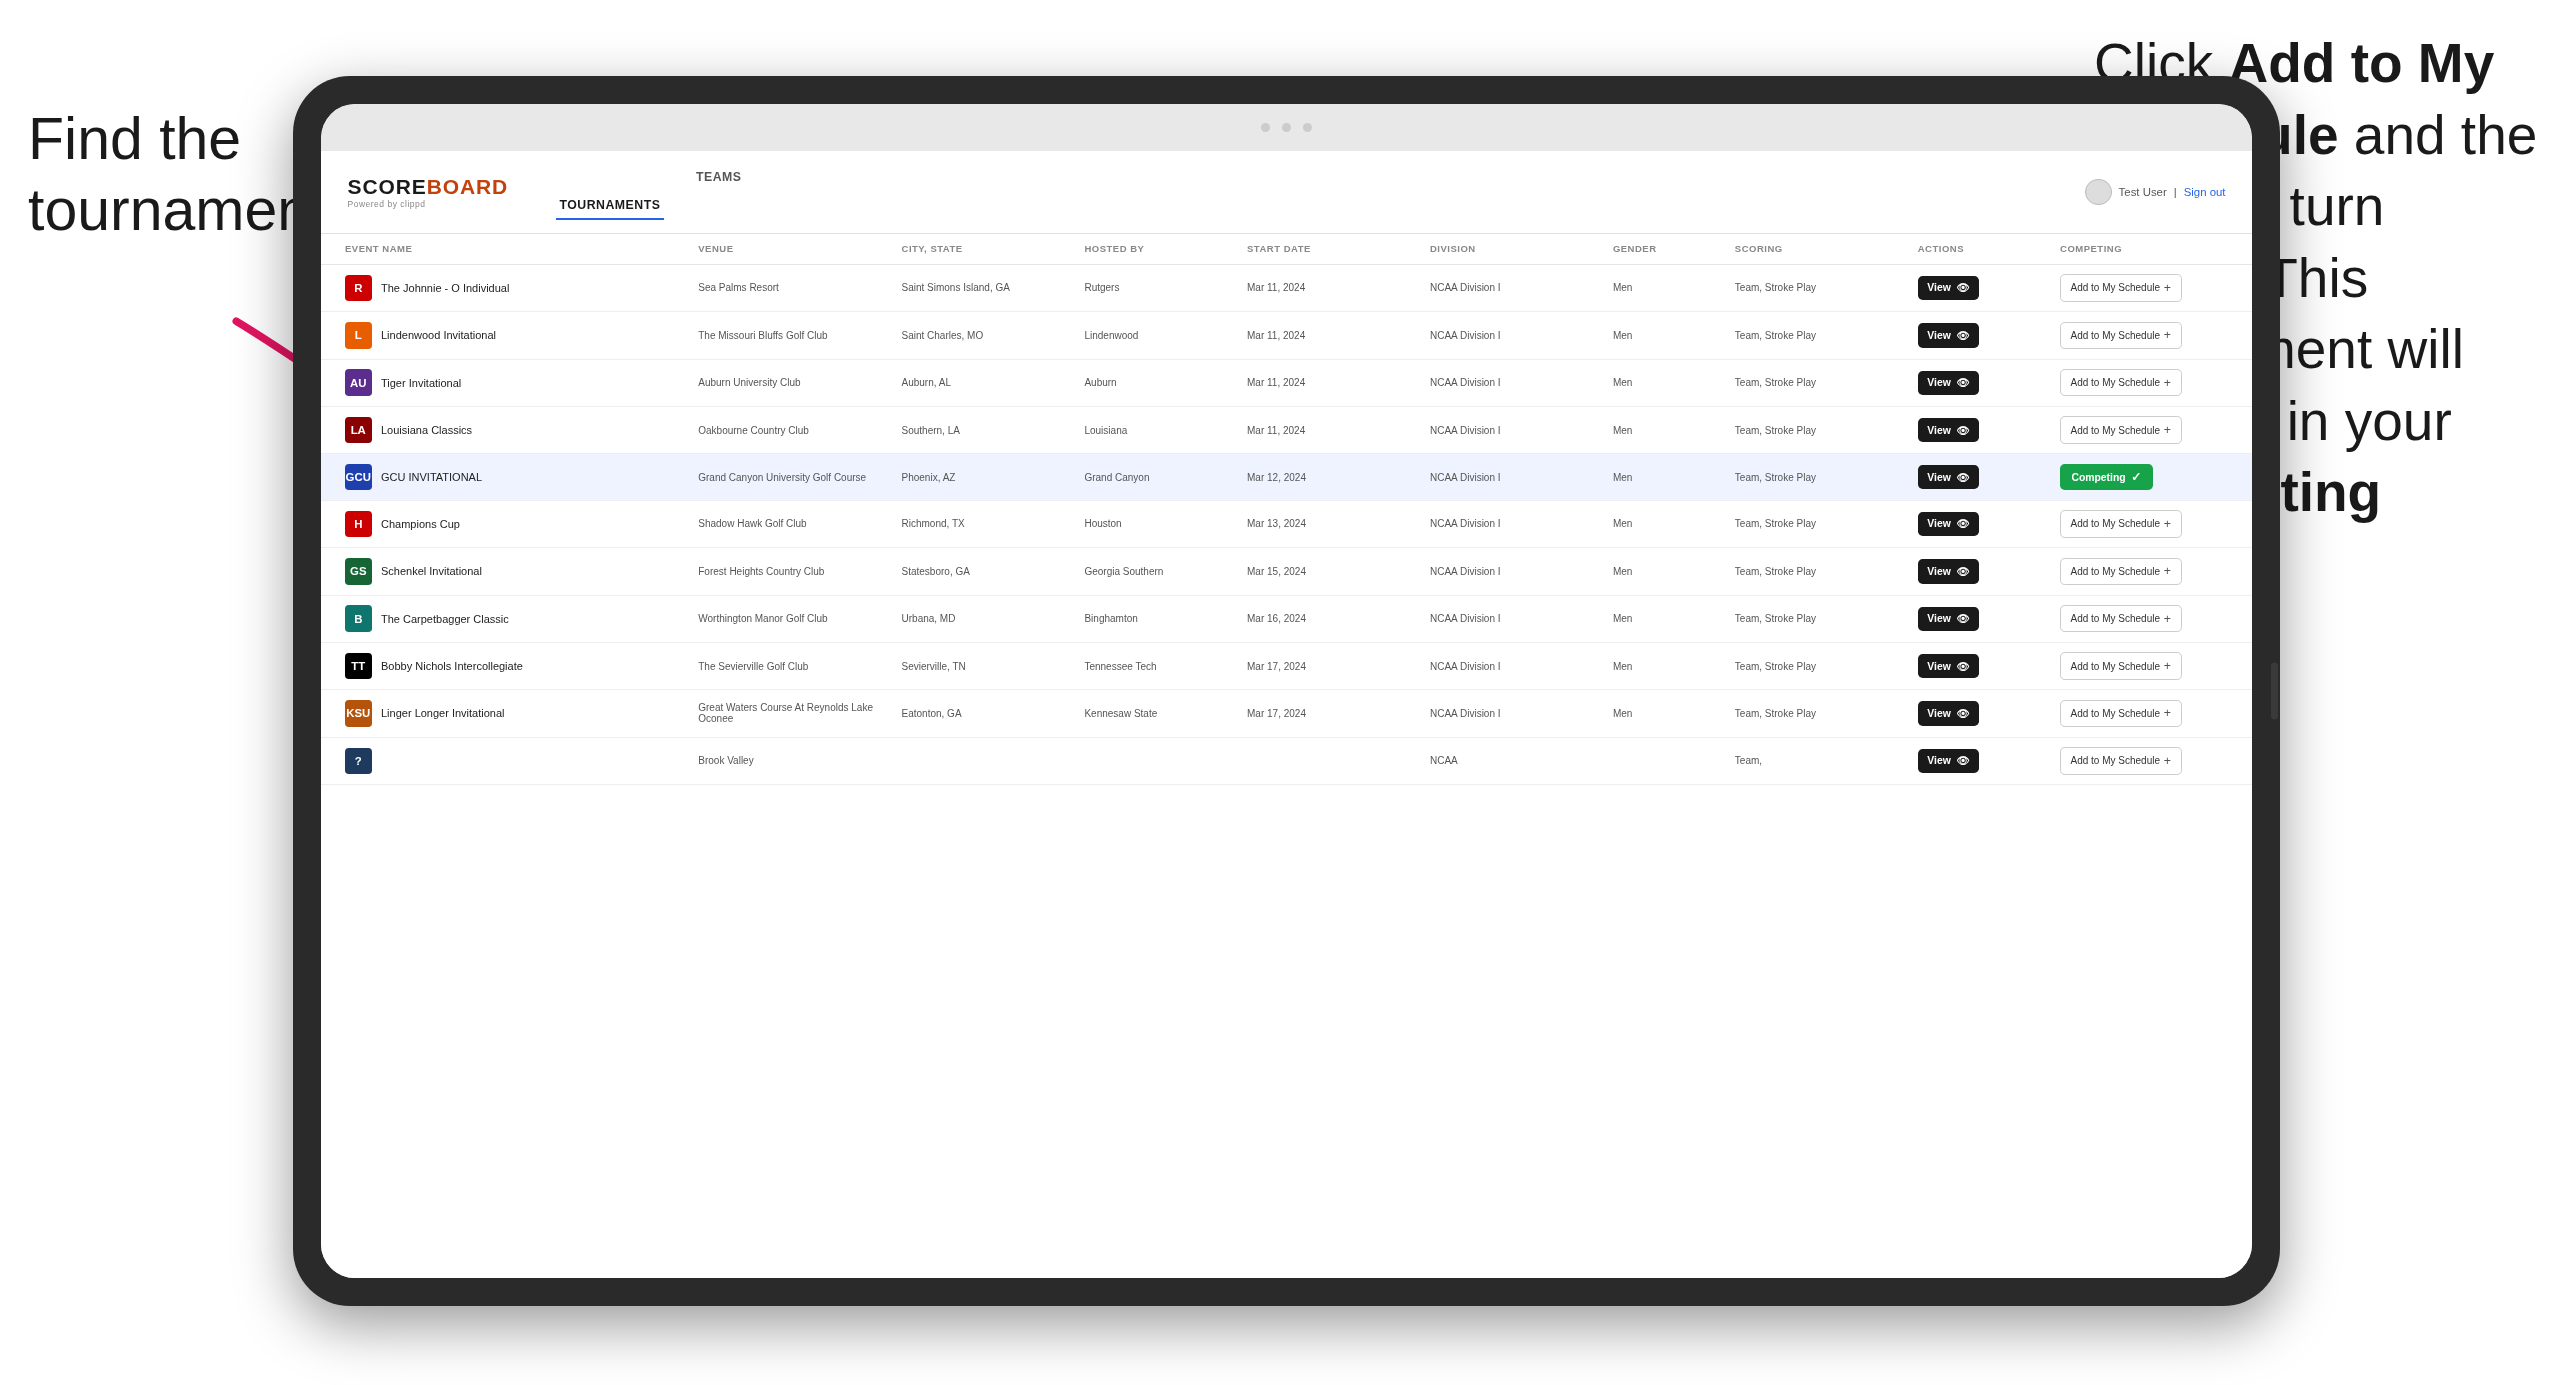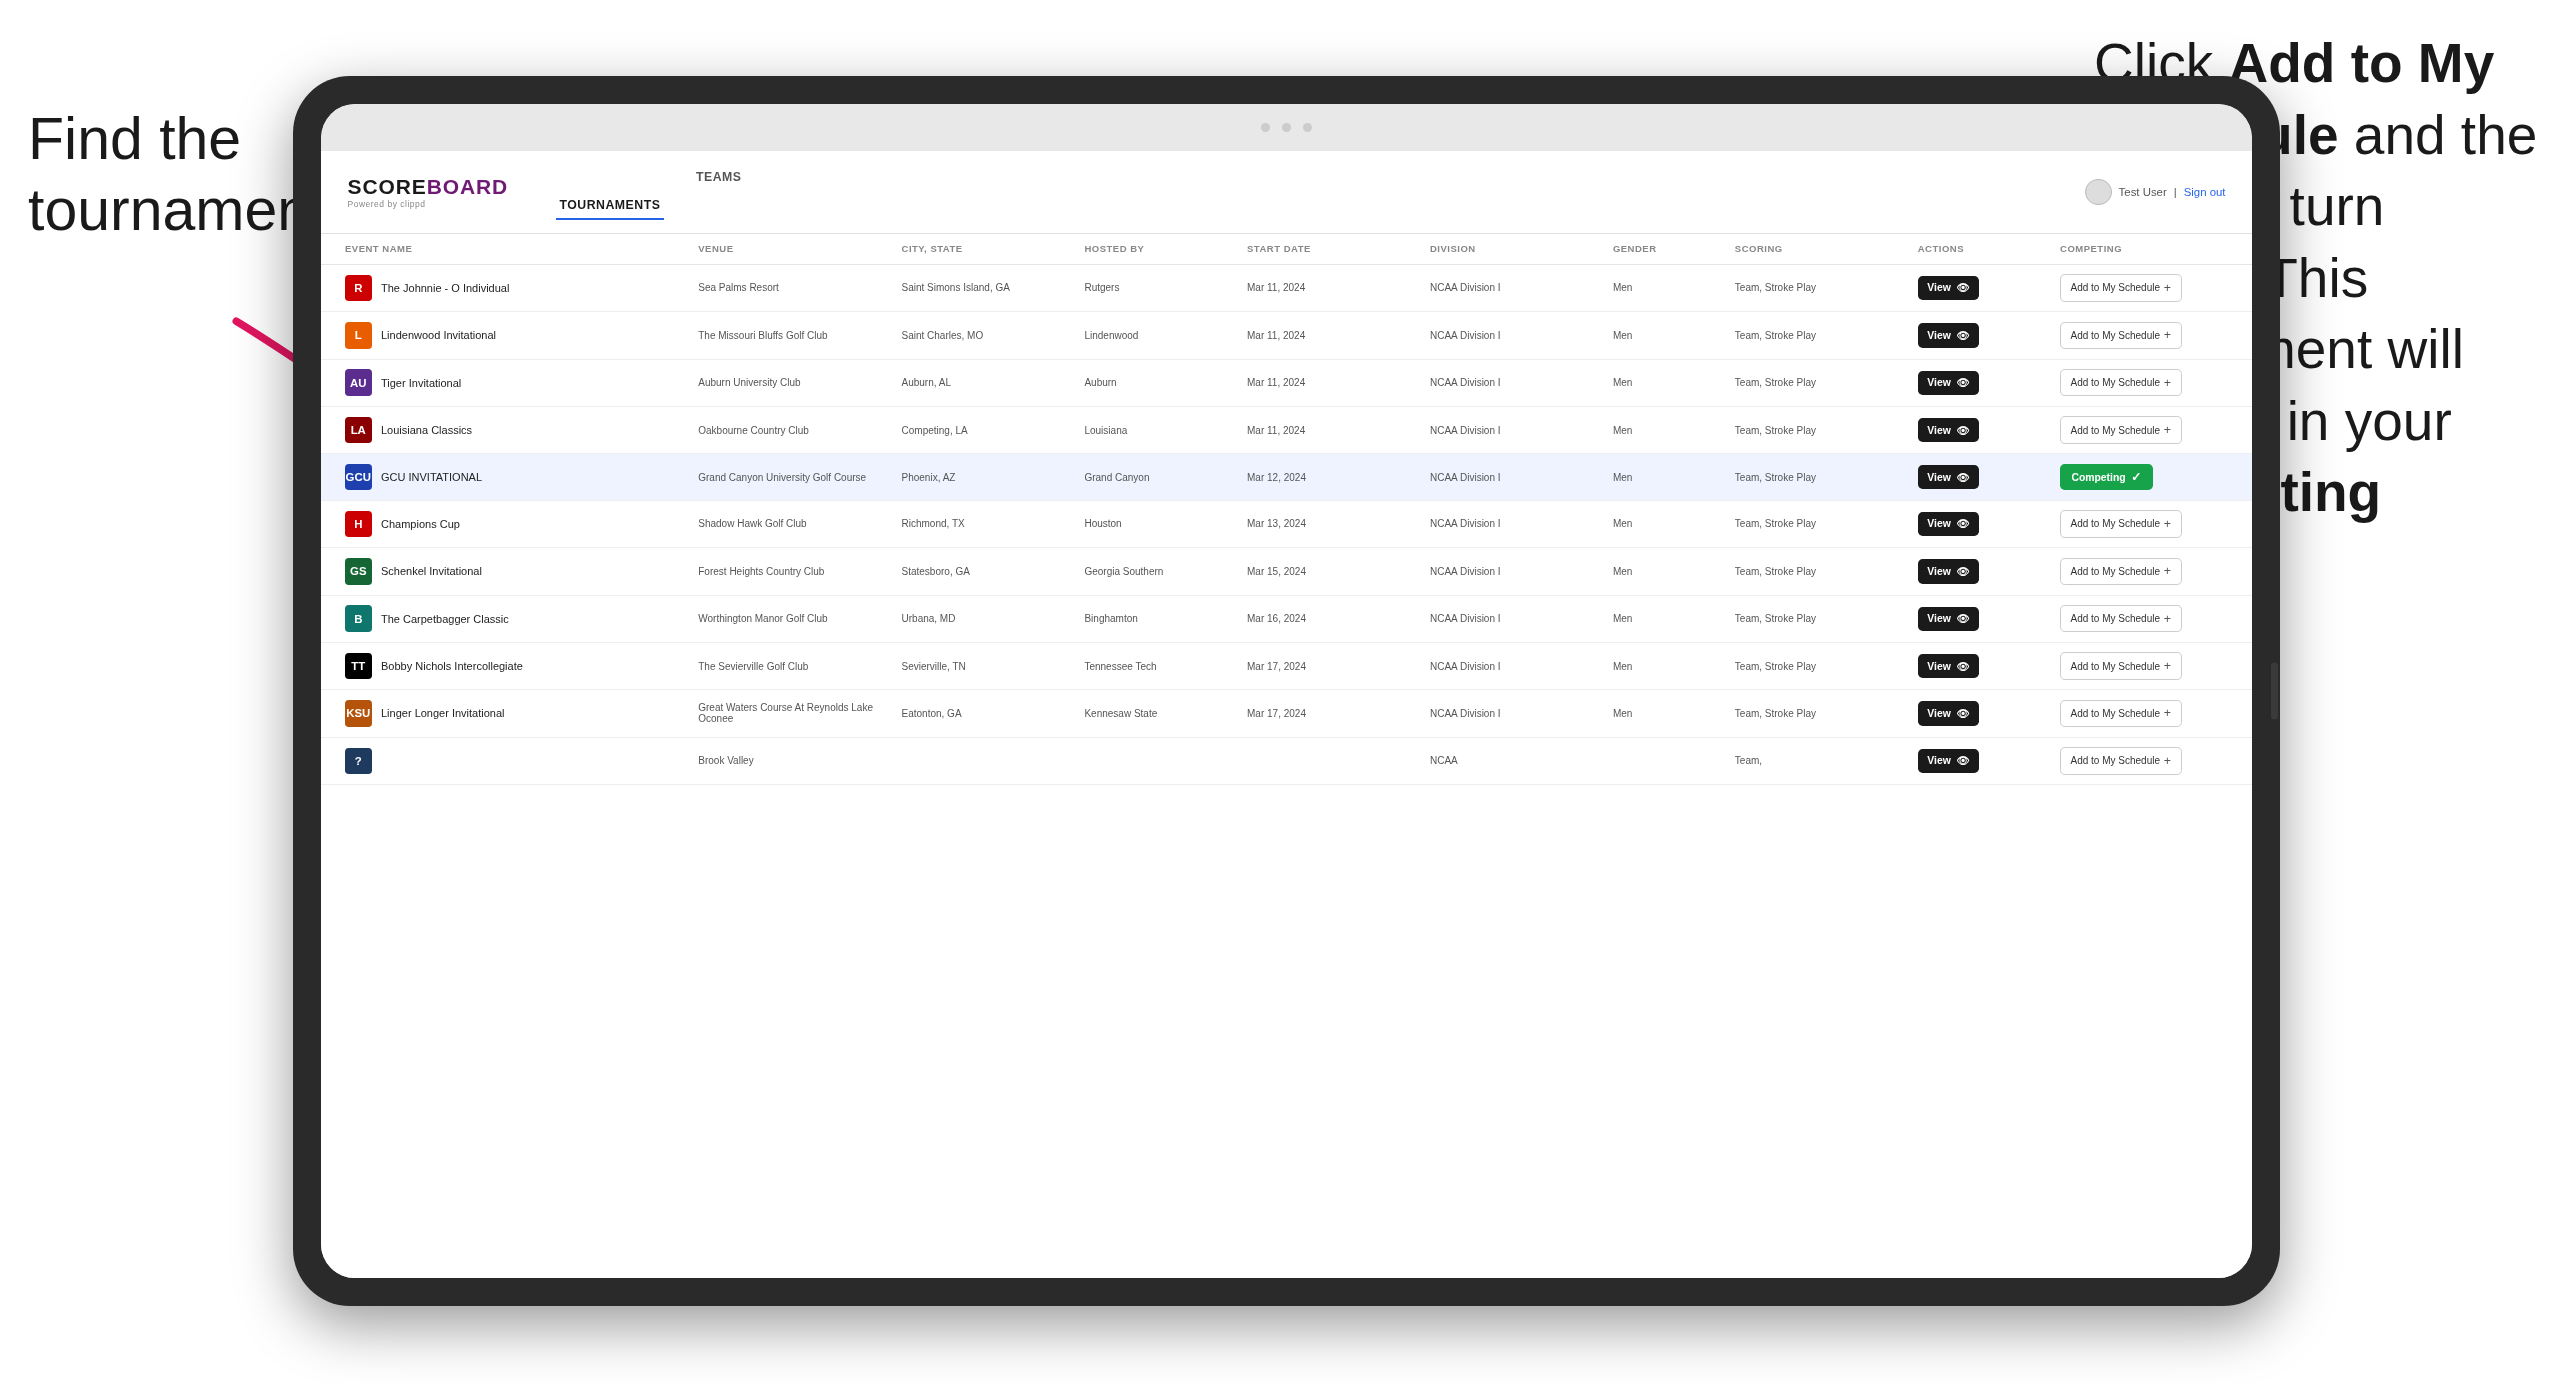--- a/index.html
+++ b/index.html
@@ -134,21 +134,21 @@
       text-transform: uppercase;
     }
 
     .logo-sub {
       font-size: 8.5px;
       color: #888;
       letter-spacing: 0.5px;
     }
 
     .logo-accent {
-      color: #701a75;
+      color: #c2410c;
     }
 
     .nav-tabs {
       display: flex;
       gap: 28px;
       margin-left: 9.5px;
     }
 
     .nav-tab {
       font-size: 12.3px;
@@ -478,21 +478,21 @@
                 </td>
               </tr>
               <tr>
                 <td class="col-event">
     <div class="event-name-cell">
       <div class="team-logo-placeholder darkred">LA</div>
       <span class="event-name-text">Louisiana Classics</span>
     </div>
   </td>
                 <td class="col-venue small-text">Oakbourne Country Club</td>
-                <td class="col-city small-text">Competing, LA</td>
+                <td class="col-city small-text">Southern, LA</td>
                 <td class="col-hosted small-text">Louisiana</td>
                 <td class="col-date small-text">Mar 11, 2024</td>
                 <td class="col-division small-text">NCAA Division I</td>
                 <td class="col-gender small-text">Men</td>
                 <td class="col-scoring small-text">Team, Stroke Play</td>
                 <td class="col-actions">
                   <button class="view-btn">View <span class="eye-icon">👁</span></button>
                 </td>
                 <td class="col-competing">
                   <button class="add-schedule-btn">Add to My Schedule <span class="plus">+</span></button>

